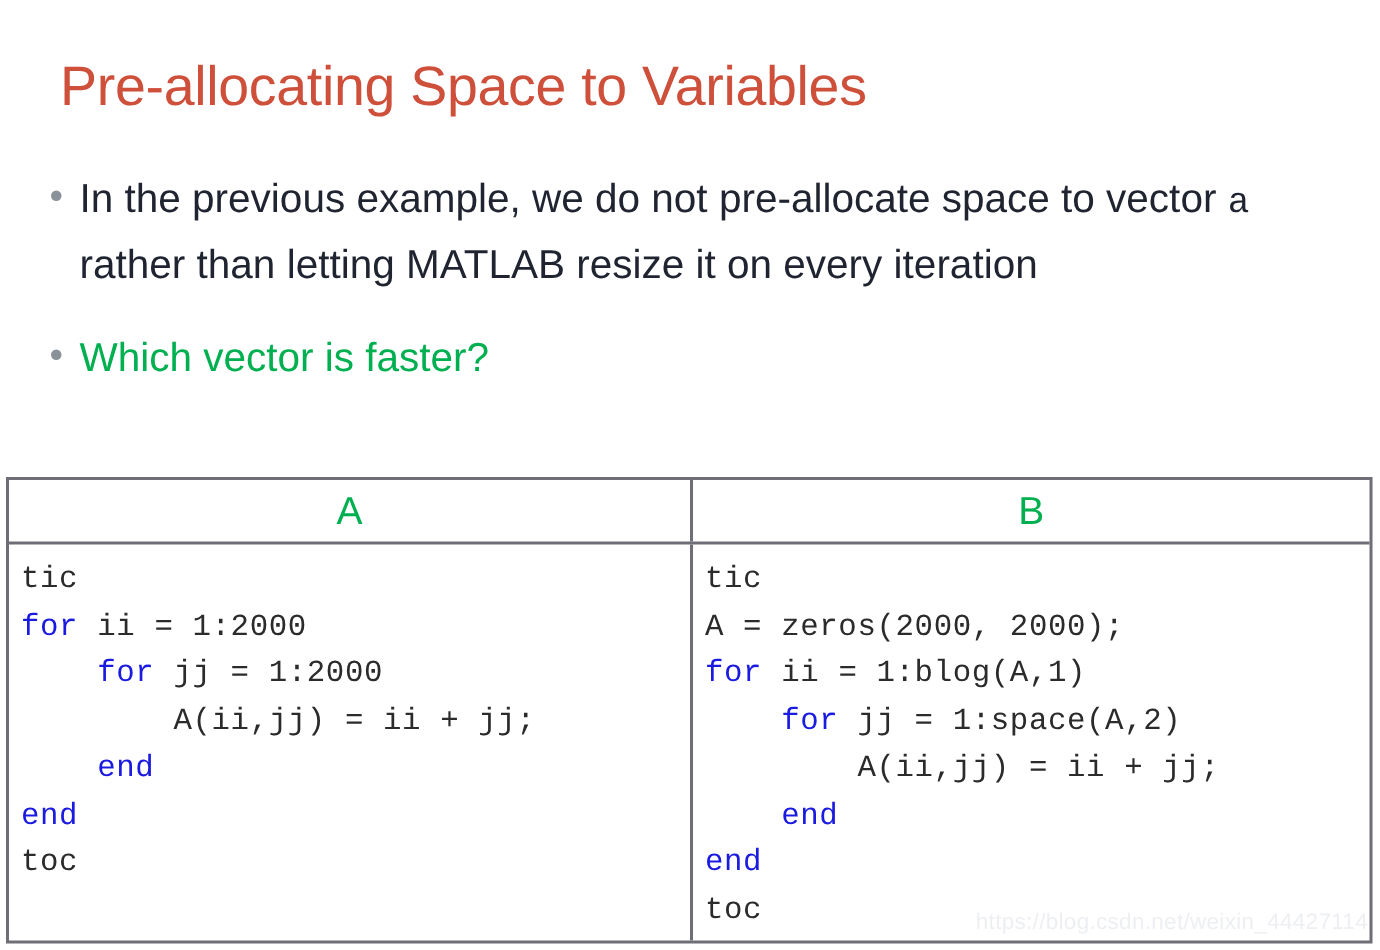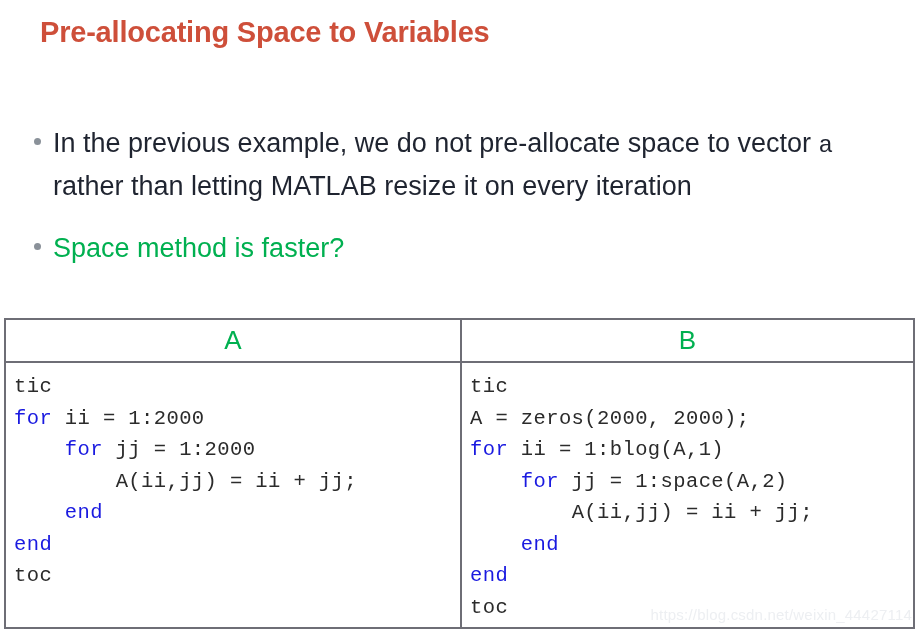--- a/index.html
+++ b/index.html
@@ -13,35 +13,35 @@
     position: relative;
     overflow: hidden;
     font-family: "Liberation Sans", sans-serif;
     -webkit-font-smoothing: antialiased;
   }
 
   
   .slide-title {
     position: absolute;
     left: 40px;
-    top: 6px;
+    top: 32px;
     font-family: "Liberation Sans", sans-serif;
-    font-size: 29px;
+    font-size: 37px;
     line-height: 52px;
-    font-weight: 700;
+    font-weight: 400;
     color: #CE4F3A;
     letter-spacing: -0.2px;
     white-space: nowrap;
   }
 
   
   .bullets {
     position: absolute;
     left: 34px;
-    top: 123px;
+    top: 112px;
     width: 860px;
   }
   .bullet-row {
     display: flex;
     align-items: flex-start;
   }
   .bullet-row + .bullet-row {
     margin-top: 22px;
   }
   .bullet-dot {
@@ -144,21 +144,21 @@
 
 <div class="bullets">
 
   <div class="bullet-row">
     <span class="bullet-dot"></span>
     <div class="bullet-text"><span>In the previous example, we do not pre-allocate space to vector </span><span class="mono">a</span><span> rather than letting MATLAB resize it on every iteration</span></div>
   </div>
 
   <div class="bullet-row green">
     <span class="bullet-dot"></span>
-    <div class="bullet-text">Space method is faster?</div>
+    <div class="bullet-text">Which vector is faster?</div>
   </div>
 
 </div>
 
 <div class="code-table">
 
   <div class="table-head">
     <div class="col col-left head-cell">A</div>
     <div class="col col-right head-cell">B</div>
   </div>

